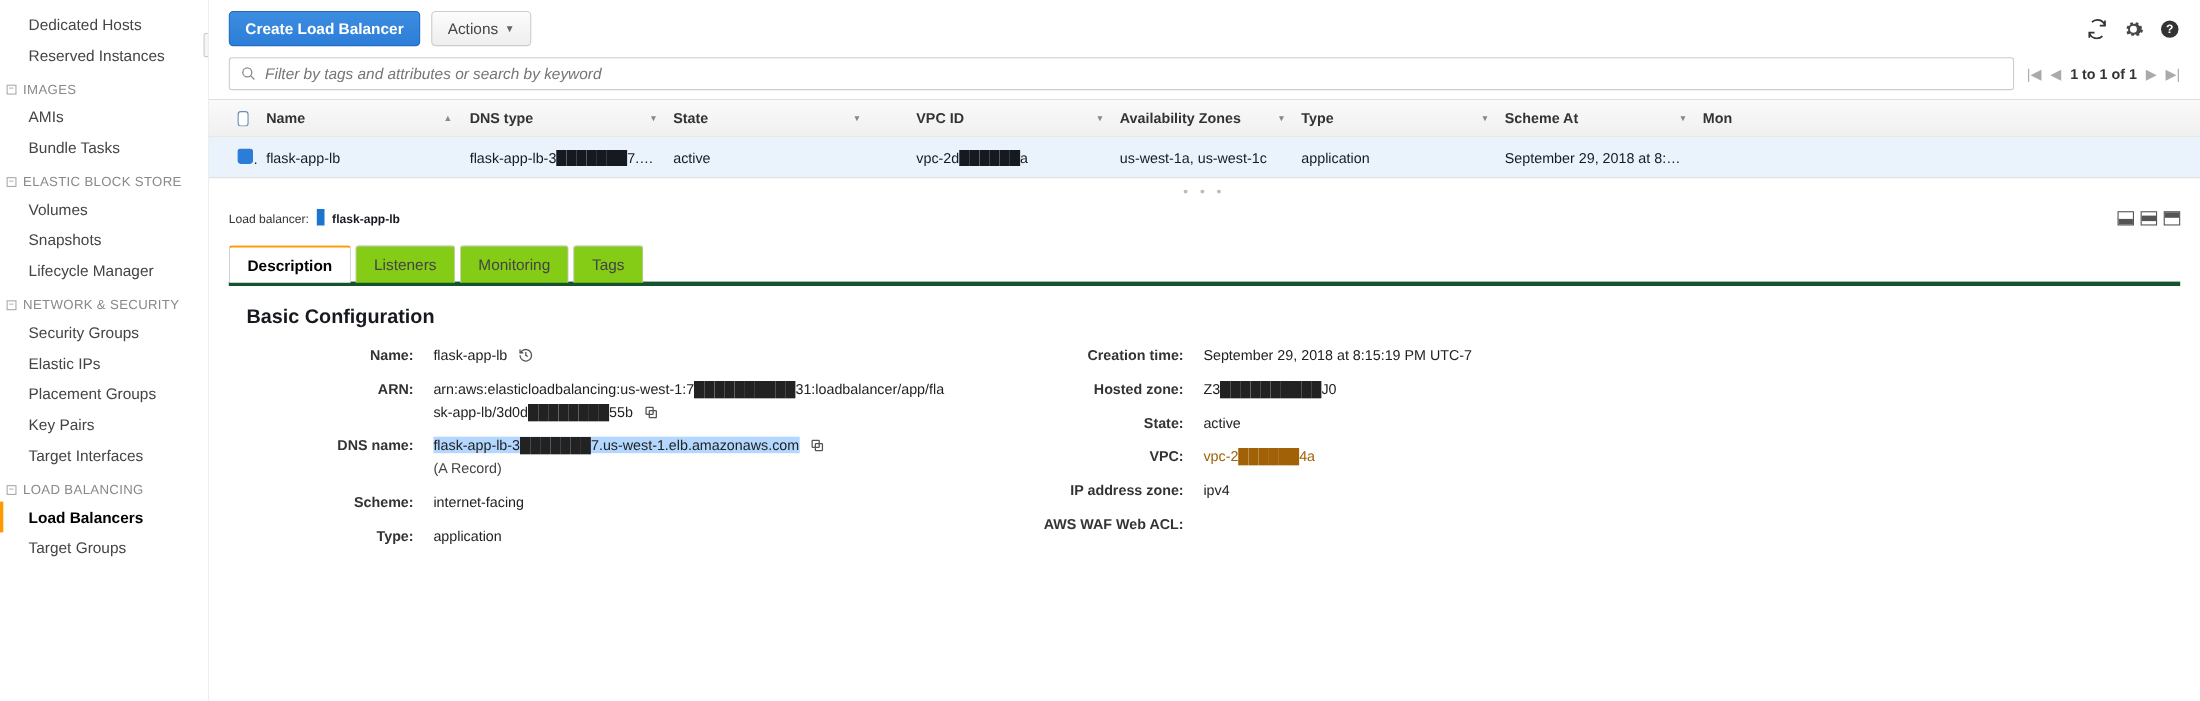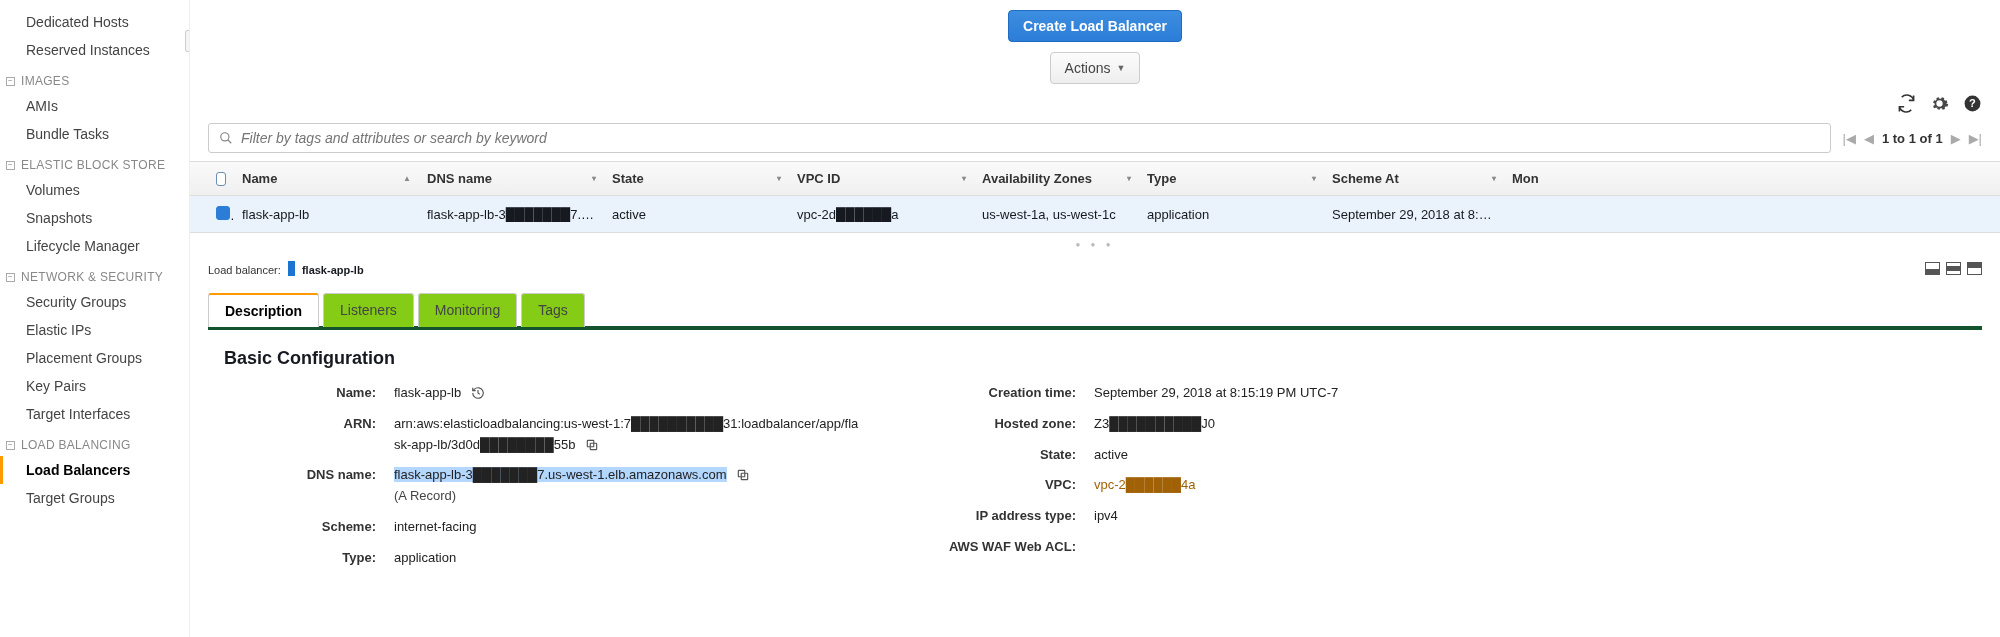--- a/index.html
+++ b/index.html
@@ -5,21 +5,21 @@
 * { box-sizing: border-box; margin: 0; padding: 0; }
 body { font-family: "Helvetica Neue", Arial, sans-serif; font-size: 13px; color: #16191f; background: #fff; }
 .layout { display: flex; height: 637px; }
 .sidebar { width: 190px; padding: 8px 0; overflow-y: auto; border-right: 1px solid #eee; position: relative; }
 .nav-item { padding: 6px 10px 6px 26px; font-size: 14px; color: #444; cursor: pointer; }
 .nav-item.active { font-weight: bold; color: #000; border-left: 3px solid #ff9900; padding-left: 23px; }
 .nav-section { display: flex; align-items: center; padding: 10px 10px 4px 6px; font-size: 12px; color: #888; letter-spacing: 0.3px; }
 .nav-section .box { width: 9px; height: 9px; border: 1px solid #aaa; margin-right: 6px; display: inline-flex; align-items: center; justify-content: center; font-size: 8px; line-height: 1; }
 .collapse-handle { position: absolute; right: -10px; top: 30px; width: 14px; height: 22px; border: 1px solid #ccc; border-radius: 2px; background: #f5f5f5; display: flex; align-items: center; justify-content: center; font-size: 8px; color: #666; cursor: pointer; }
 .main { flex: 1; display: flex; flex-direction: column; overflow: hidden; }
-.toolbar { display: flex; align-items: center; padding: 10px 18px 8px; gap: 10px; flex-direction: column; }
+.toolbar { display: flex; align-items: center; padding: 10px 18px 8px; gap: 10px; }
 .btn { padding: 7px 14px; border-radius: 4px; font-size: 14px; cursor: pointer; border: 1px solid transparent; display: inline-flex; align-items: center; gap: 6px; }
 .btn-primary { background: #2b7dd8; color: #fff; border: 1px solid #1f6cc1; background-image: linear-gradient(#3d8ee0,#2b7dd8); font-weight: bold; }
 .btn-default { background: #f3f3f3; border: 1px solid #ccc; color: #444; background-image: linear-gradient(#fcfcfc,#eee); }
 .btn .caret { font-size: 9px; color: #666; }
 .toolbar-right { margin-left: auto; display: flex; align-items: center; gap: 14px; }
 .icon-btn { cursor: pointer; color: #333; }
 .icon-btn svg { width: 19px; height: 19px; display: block; }
 .searchbar-row { display: flex; align-items: center; padding: 2px 18px 8px; gap: 12px; }
 .searchbox { flex: 1; display: flex; align-items: center; border: 1px solid #ccc; border-radius: 3px; padding: 6px 10px; background: #fff; }
 .searchbox svg { width: 14px; height: 14px; margin-right: 8px; color: #888; }
@@ -33,21 +33,21 @@
 .trow { height: 36px; background: #eaf3fb; }
 .th, .td { padding: 0 8px; overflow: hidden; text-overflow: ellipsis; white-space: nowrap; }
 .th { display: flex; align-items: center; position: relative; }
 .th .sort { margin-left: auto; font-size: 8px; color: #888; }
 .chk { width: 26px; flex: 0 0 26px; }
 .chkbox { width: 14px; height: 14px; border: 1px solid #6c8db0; border-radius: 3px; background: #fff; display: inline-block; cursor: pointer; }
 .chkbox.checked { background: #2b7dd8; border-color: #2b7dd8; }
 .c-name { flex: 0 0 185px; }
 .c-dns { flex: 0 0 185px; }
 .c-state { flex: 0 0 185px; }
-.c-vpc { flex: 0 0 185px; }
+.c-vpc { flex: 0 0 185px; margin-left: 36px; }
 .c-az { flex: 0 0 165px; }
 .c-type { flex: 0 0 185px; }
 .c-created { flex: 0 0 180px; }
 .c-mon { flex: 1; }
 .divider-row { height: 22px; display: flex; align-items: center; justify-content: center; color: #bbb; font-size: 8px; letter-spacing: 4px; }
 .detail { padding: 0 18px 12px; }
 .detail-header { display: flex; align-items: center; padding: 6px 0; }
 .detail-title { font-size: 11px; }
 .detail-title .label { color: #333; }
 .detail-title .marker { display: inline-block; width: 7px; height: 15px; background: #1b74cf; vertical-align: -2px; margin: 0 4px; }
@@ -162,21 +162,21 @@
     <div class="table">
       <div class="thead">
         <div class="th chk">
             <span class="chkbox"></span>
           </div>
         <div class="th c-name">
             <span>Name</span>
             <span class="sort">▲</span>
           </div>
         <div class="th c-dns">
-            <span>DNS name</span>
+            <span>DNS type</span>
             <span class="sort">▾</span>
           </div>
         <div class="th c-state">
             <span>State</span>
             <span class="sort">▾</span>
           </div>
         <div class="th c-vpc">
             <span>VPC ID</span>
             <span class="sort">▾</span>
           </div>
@@ -295,21 +295,21 @@
           </div>
           <div class="prop">
             <div class="prop-label">State:</div>
             <div class="prop-val">active</div>
           </div>
           <div class="prop">
             <div class="prop-label">VPC:</div>
             <div class="prop-val"><a href="#">vpc-2██████4a</a></div>
           </div>
           <div class="prop">
-            <div class="prop-label">IP address type:</div>
+            <div class="prop-label">IP address zone:</div>
             <div class="prop-val">ipv4</div>
           </div>
           <div class="prop">
             <div class="prop-label">AWS WAF Web ACL:</div>
             <div class="prop-val"></div>
           </div>
         </div>
       </div>
     </div>
   </div>

